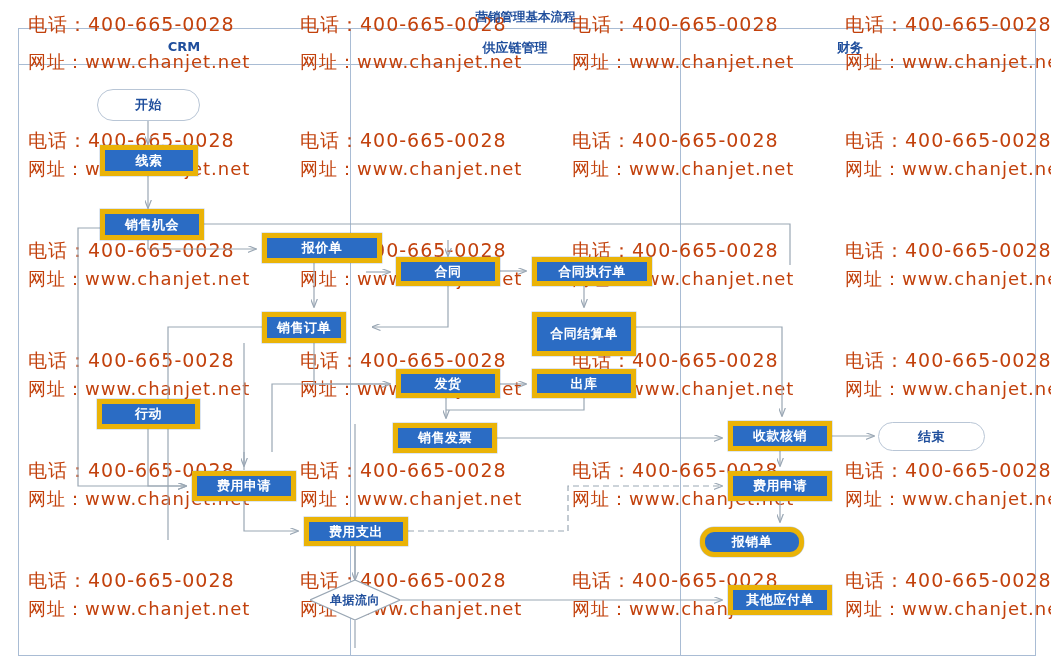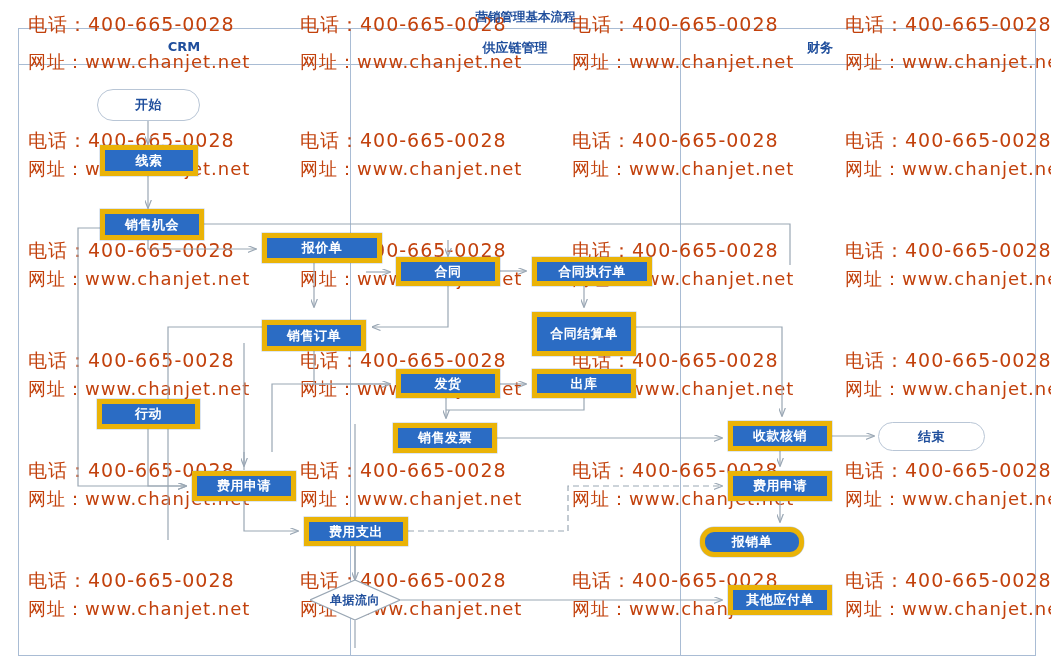--- a/index.html
+++ b/index.html
@@ -201,21 +201,21 @@
 
   <div class="lane-frame"></div>
   <div class="lane-header-rule"></div>
   <div class="lane-div" style="left:350px;"></div>
   <div class="lane-div" style="left:680px;"></div>
 
   <div class="diagram-title">营销管理基本流程</div>
 
   <div class="lane-title" style="left:18px;  width:332px;">CRM</div>
   <div class="lane-title" style="left:350px; width:330px;">供应链管理</div>
-  <div class="lane-title" style="left:642px; width:356px;">财务</div>
+  <div class="lane-title" style="left:672px; width:356px;">财务</div>
 
   <svg class="edges" viewBox="0 0 1051 672">
     <defs>
       <marker id="arw" markerWidth="9" markerHeight="7" refX="8.5" refY="3.5" orient="auto" markerUnits="userSpaceOnUse">
         <path d="M0,0 L9,3.5 L0,7" fill="none" stroke="#9aa7b4" stroke-width="1.2"></path>
       </marker>
     </defs>
 
     <path d="M148,121 L148,144" marker-end="url(#arw)"></path>
 
@@ -288,21 +288,21 @@
   </div>
 
   <div class="node proc" style="left:100px; top:209px; width:104px; height:31px;">
     <span>销售机会</span>
   </div>
 
   <div class="node proc" style="left:262px; top:233px; width:120px; height:30px;">
     <span>报价单</span>
   </div>
 
-  <div class="node proc" style="left:262px; top:320px; width:104px; height:31px;">
+  <div class="node proc" style="left:262px; top:312px; width:84px; height:31px;">
     <span>销售订单</span>
   </div>
 
   <div class="node proc" style="left:97px;  top:399px; width:103px; height:30px;">
     <span>行动</span>
   </div>
 
   <div class="node proc" style="left:192px; top:471px; width:104px; height:30px;">
     <span>费用申请</span>
   </div>

